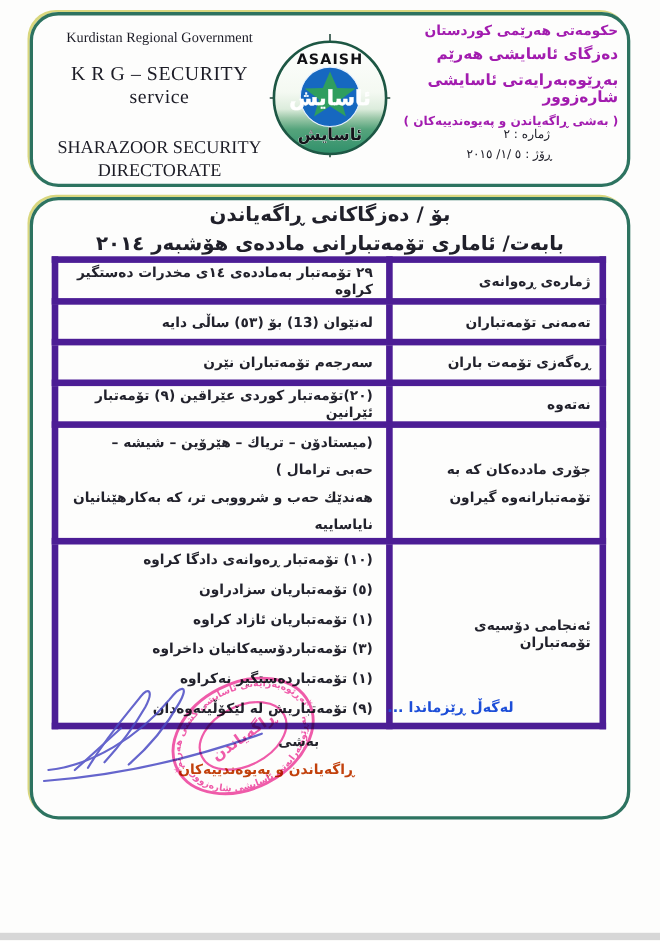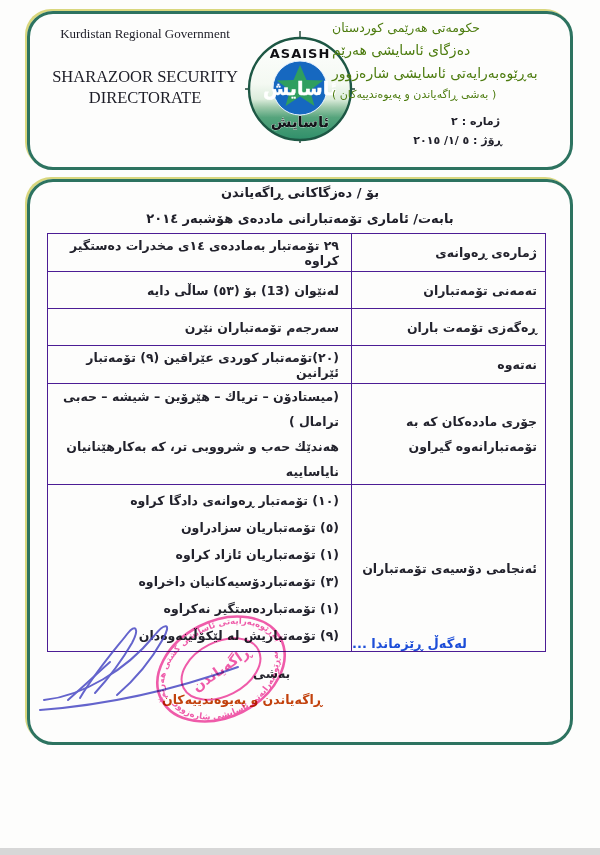--- a/index.html
+++ b/index.html
@@ -24,45 +24,45 @@
     text-align:center; font-family:"Liberation Serif", serif; color:#1c1c26;
   }
   #english-block .e1 { font-size:13px; }
   #english-block .e2 { font-size:18px; margin-top:15px; letter-spacing:.5px; }
   #english-block .e3 { font-size:16.5px; margin-top:24px; line-height:1.3; }
 
   #logo { position:absolute; left:245px; top:27px; width:110px; height:118px; }
 
   #kurdish-block {
     position:absolute; right:38px; top:20px; width:230px;
-    direction:rtl; text-align:left; font-weight:400; color:#4d7c0f;
+    direction:rtl; text-align:right; font-weight:700; color:#a21caf;
   }
   #kurdish-block .k1 { font-size:12.5px; margin-bottom:7px; }
   #kurdish-block .k2 { font-size:14px;   margin-bottom:7px; }
   #kurdish-block .k3 { font-size:14px;   margin-bottom:7px; }
   #kurdish-block .k4 { font-size:11px; }
-  .ref-line { position:absolute; direction:rtl; font-size:11px; font-weight:700; color:#20202a; }
+  .ref-line { position:absolute; direction:rtl; font-size:11px; font-weight:400; color:#20202a; }
   #ref-number { right:100px; top:115px; }
   #ref-date   { right:98px; top:134px; }
 
   
   .center-title {
     position:absolute; left:0; right:0; text-align:center;
-    direction:rtl; font-weight:700; font-size:13px; color:#20202a;
+    direction:rtl; font-weight:700; font-size:18px; color:#20202a;
   }
   #to-line      { top:185px; }
   #subject-line { top:211px; }
 
   
   #stats-table {
     position:absolute; left:47px; top:233px; width:498px;
     border-collapse:collapse; direction:rtl; table-layout:fixed;
   }
   #stats-table td {
-    border:1px solid #4c1d95; font-size:12.5px; font-weight:700;
+    border:6px solid #4c1d95; font-size:12.5px; font-weight:700;
     color:#22222c; vertical-align:middle;
   }
   #stats-table td.label { width:194px; text-align:right; padding:0 8px; }
   #stats-table td.value { width:304px; text-align:right; padding:0 12px; white-space:pre-line; }
   tr.r1 { height:38px; } tr.r2 { height:37px; } tr.r3 { height:37px; } tr.r4 { height:38px; }
   tr.r5 { height:50px; }
   tr.r5 td { vertical-align:top; }
   tr.r5 td.value { padding-top:5px; line-height:25px; }
   tr.r5 td.label { padding-top:5px; line-height:25px; }
   tr.r6 { height:167px; }
@@ -91,20 +91,21 @@
 </style>
 </head>
 <body>
 
 <div id="page">
 
   <div id="header-frame" class="frame"></div>
 
   <div id="english-block">
     <div class="e1">Kurdistan Regional Government</div>
+    <div class="e2">K R G – SECURITY service</div>
     <div class="e3">
       <div>SHARAZOOR SECURITY</div>
       <div>DIRECTORATE</div>
     </div>
   </div>
 
   <svg id="logo" viewBox="0 0 110 118">
     <defs>
       <linearGradient id="sphere" x1="0" y1="0" x2="0" y2="1">
         <stop offset="0%" stop-color="#ffffff"></stop>

